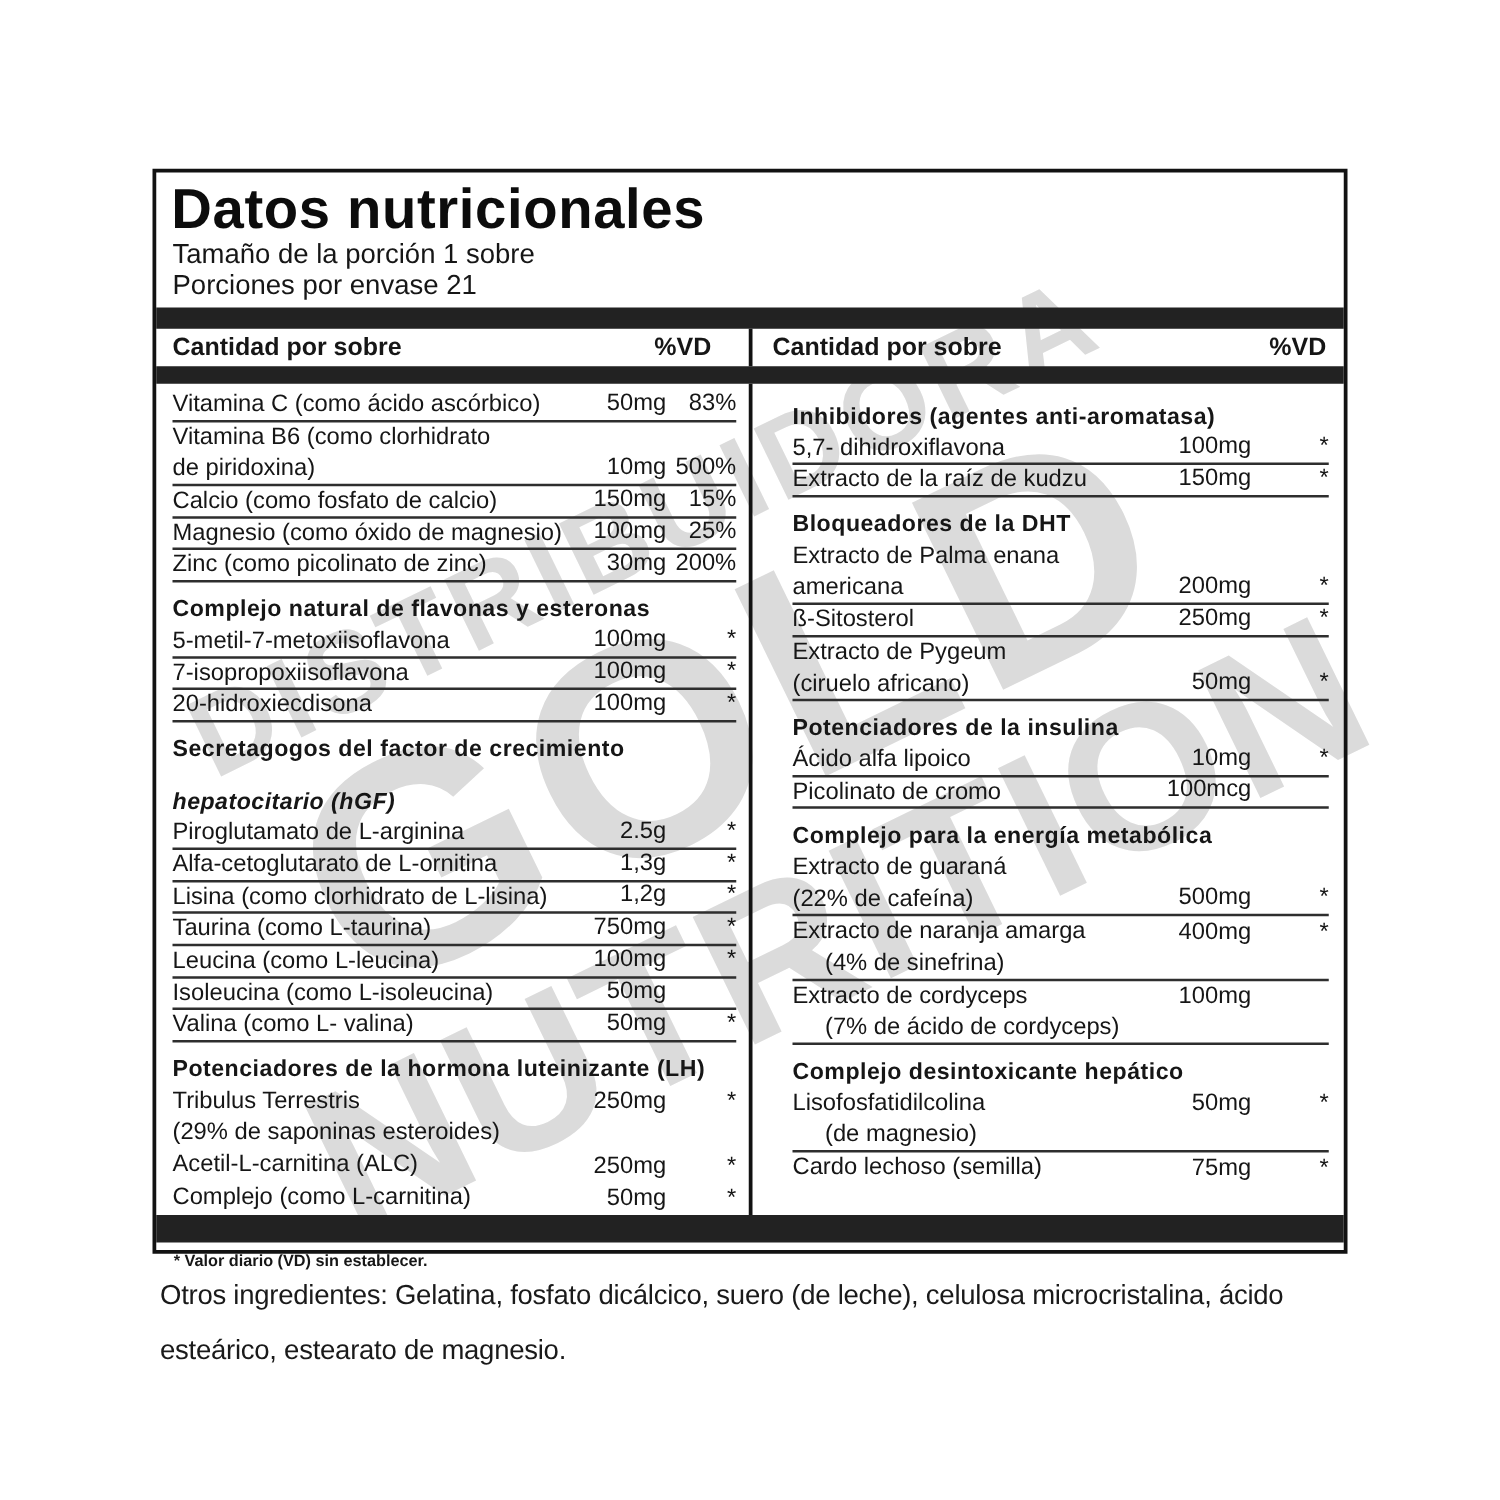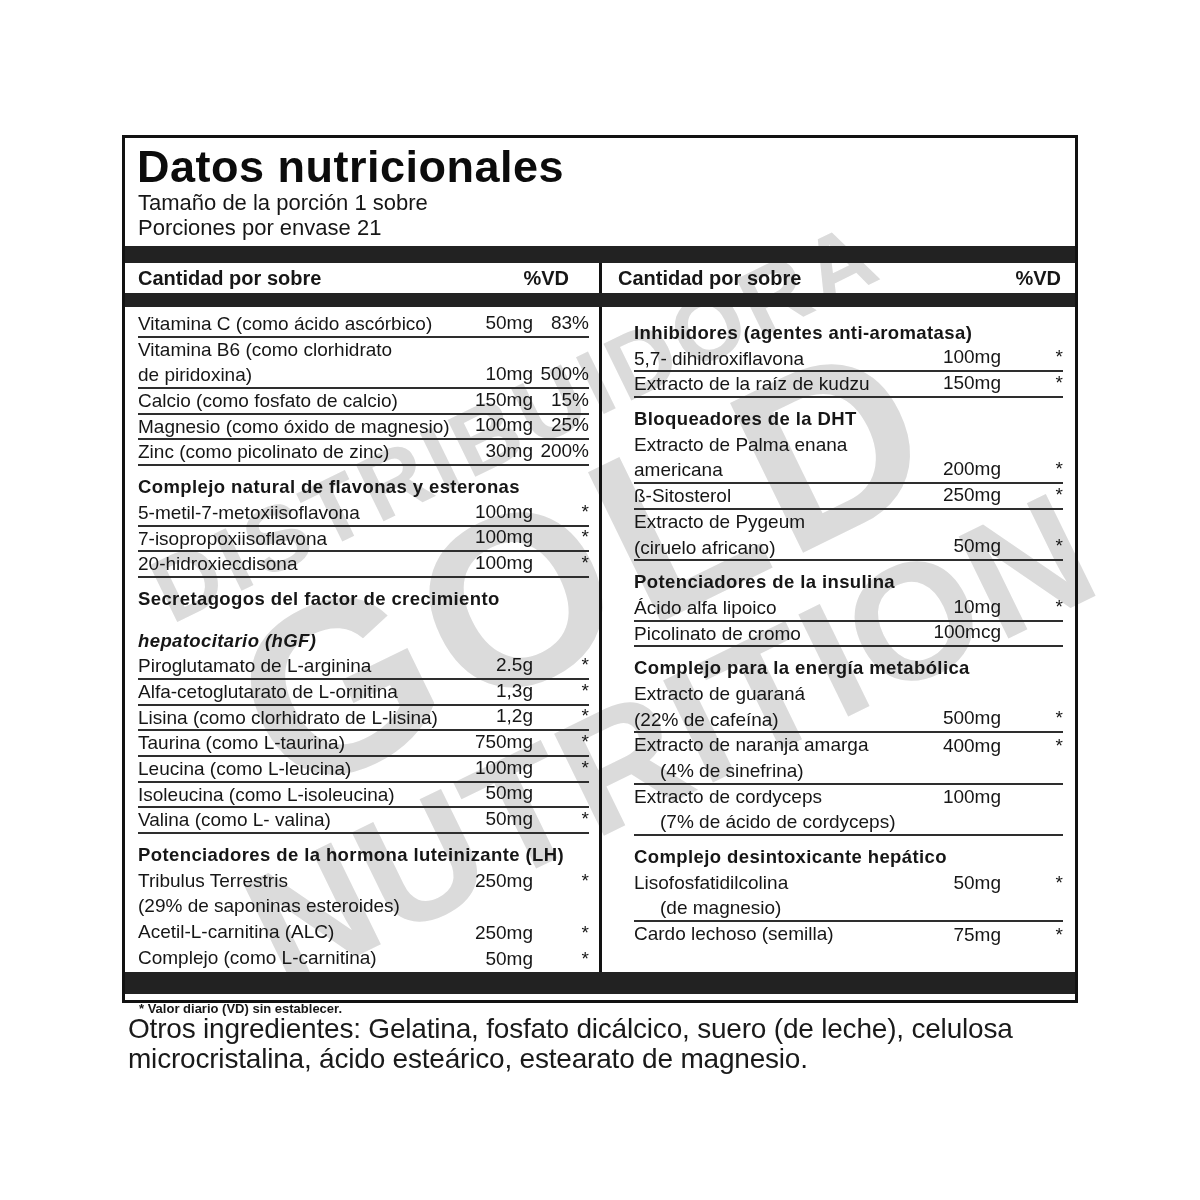--- a/index.html
+++ b/index.html
@@ -48,21 +48,21 @@
   .col.left  .line .dv  { width:50px; }
   .col.right .line .amt { right:62px; }
   .col.right .line .dv  { width:55px; }
   .line.sep { border-bottom:2px solid #2e2e2e; }
   .line.section { font-weight:700; font-size:18.5px; letter-spacing:0.4px; margin-top:9px; }
   .line.section.cont { margin-top:16px;font-style:italic; }
   .line.indent .nm { padding-left:26px; }
   .footnote { font-weight:700; font-size:13px; padding:7px 0 0 14px; }
   .other-ingredients {
     position:absolute; left:128px; top:1014px; width:965px; z-index:1;
-    font-size:28px; line-height:30px; letter-spacing:-0.2px; color:#1a1a1a;
+    font-size:22px; line-height:44px; letter-spacing:-0.2px; color:#1a1a1a;
   }
 </style>
 </head>
 <body>
 
 <div class="page">
 
   <div class="watermark">
     <div class="wm1">DISTRIBUIDORA</div>
     <div class="wm2">GOLD</div>

